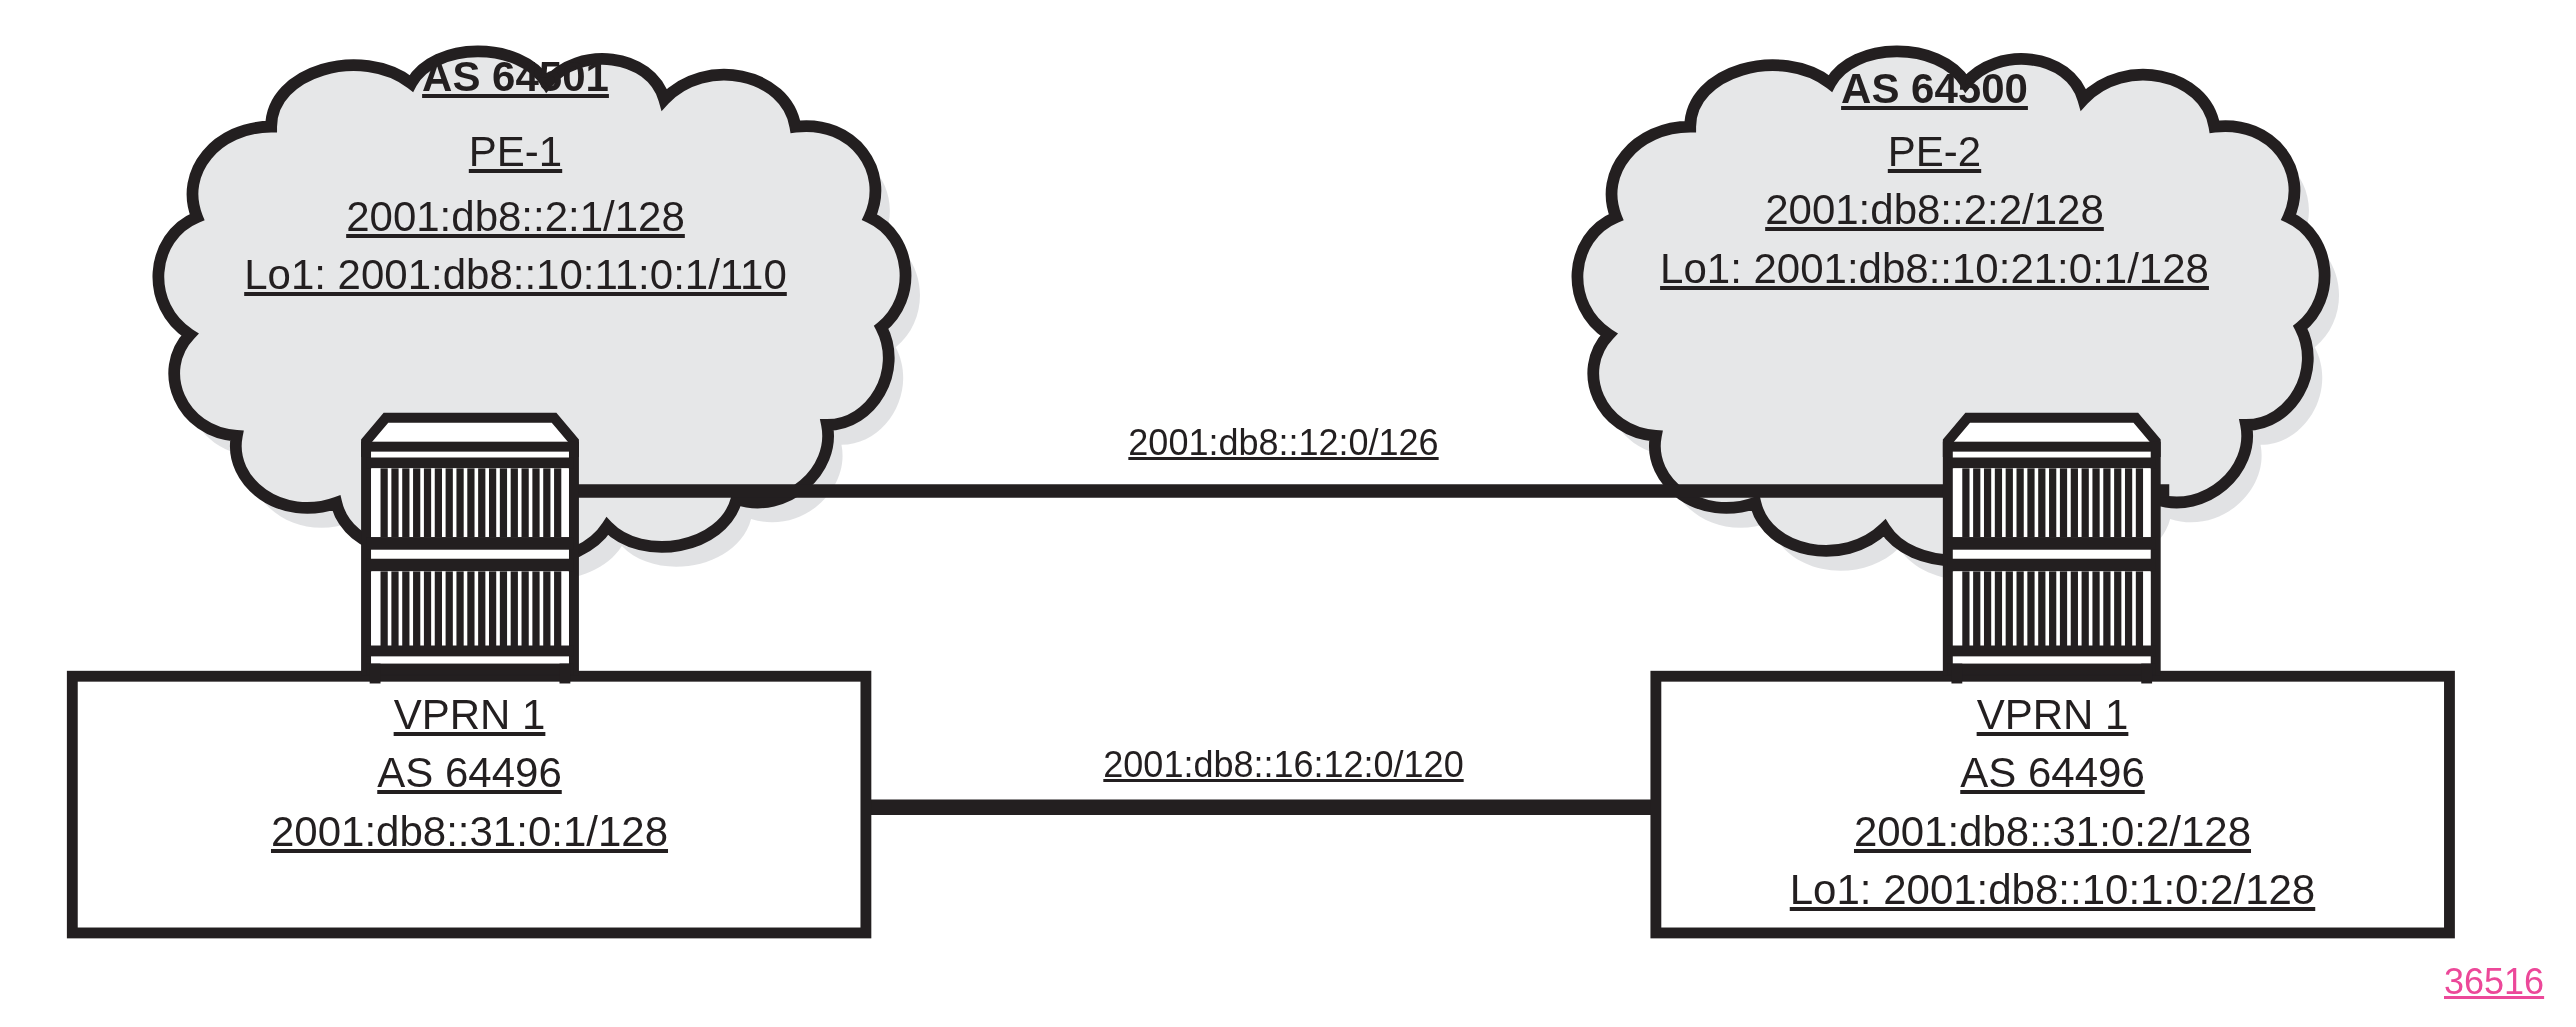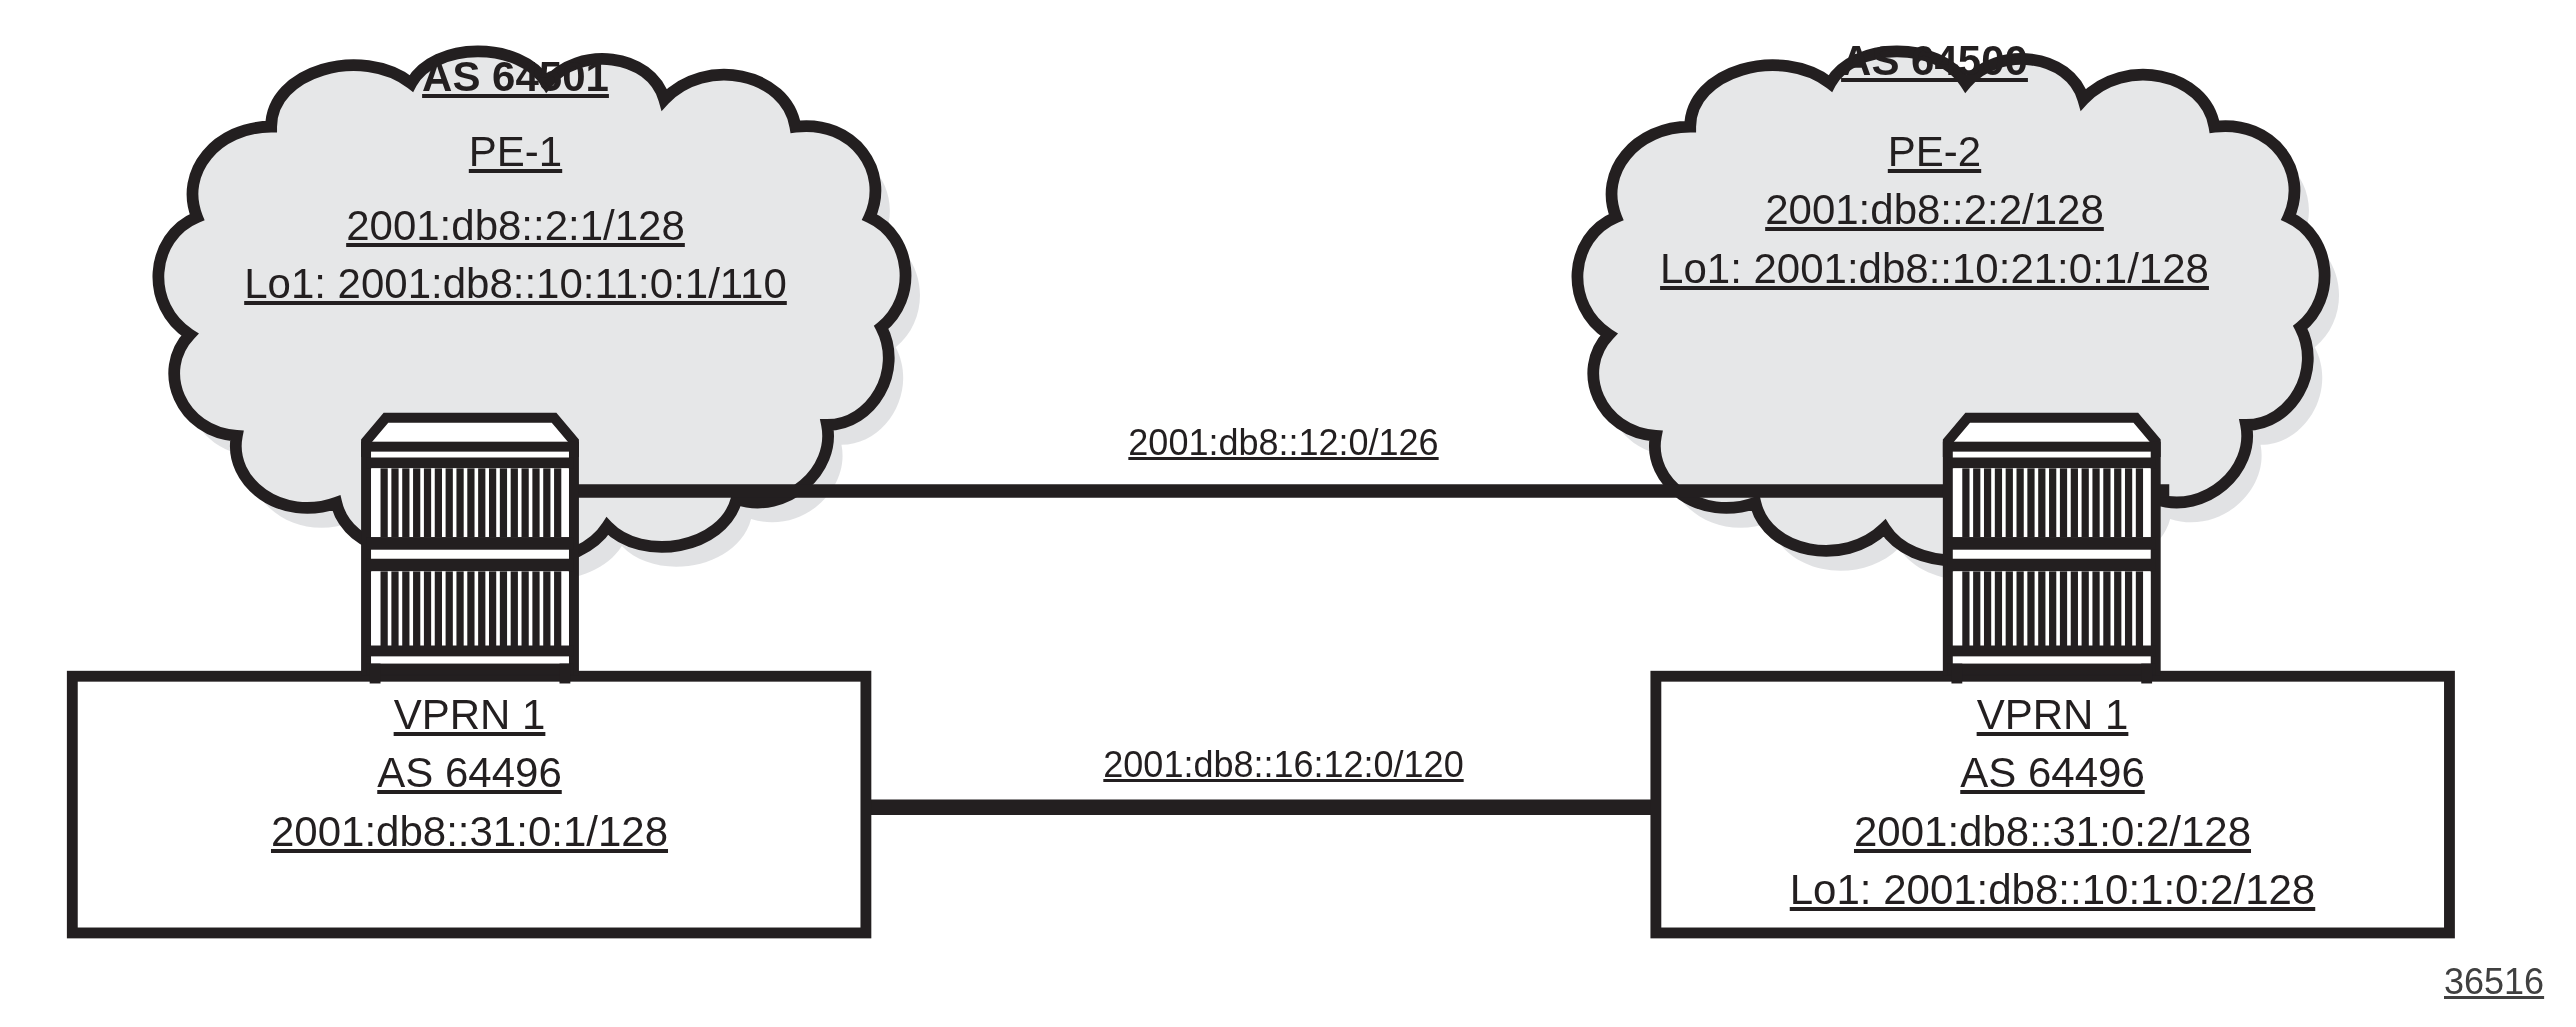--- a/index.html
+++ b/index.html
@@ -49,21 +49,21 @@
     text-align: center;
   }
   .link-label {
     font-size: 36px;
     font-weight: normal;
     text-align: center;
   }
   .fig-num {
     font-size: 36px;
     font-weight: normal;
-    color: #404040;
+    color: #ec4899;
   }
   .centerblock {
     position: absolute;
     text-align: center;
   }
 </style>
 </head>
 <body>
 
 <div id="stage">
@@ -177,26 +177,26 @@
     <g transform="translate(2155,462)">
       <use href="#routerIcon"></use>
     </g>
 
   </svg>
 
   <div class="centerblock" style="left:136px; top:56px; width:759px;">
     <div class="txt cloud-as" style="position:relative; left:0; top:0; display:block;">AS 64501</div>
   </div>
   <div class="centerblock" style="left:136px; top:131px; width:759px;">
-    <div class="txt cloud-line" style="position:relative; display:block; margin-bottom:32px;">PE-1</div>
+    <div class="txt cloud-line" style="position:relative; display:block; margin-bottom:23px;">PE-1</div>
     <div class="txt cloud-line" style="position:relative; display:block; margin-bottom:16.3px;">2001:db8::2:1/128</div>
     <div class="txt cloud-line" style="position:relative; display:block;">Lo1: 2001:db8::10:11:0:1/110</div>
   </div>
 
-  <div class="centerblock" style="left:1555px; top:40px; width:759px;">
+  <div class="centerblock" style="left:1555px; top:68px; width:759px;">
     <div class="txt cloud-as" style="position:relative; left:0; top:0; display:block;">AS 64500</div>
   </div>
   <div class="centerblock" style="left:1555px; top:131px; width:759px;">
     <div class="txt cloud-line" style="position:relative; display:block; margin-bottom:16.3px;">PE-2</div>
     <div class="txt cloud-line" style="position:relative; display:block; margin-bottom:16.3px;">2001:db8::2:2/128</div>
     <div class="txt cloud-line" style="position:relative; display:block;">Lo1: 2001:db8::10:21:0:1/128</div>
   </div>
 
   <div class="centerblock" style="left:967px; top:425px; width:633px;">
     <div class="txt link-label" style="position:relative; display:block;">2001:db8::12:0/126</div>

